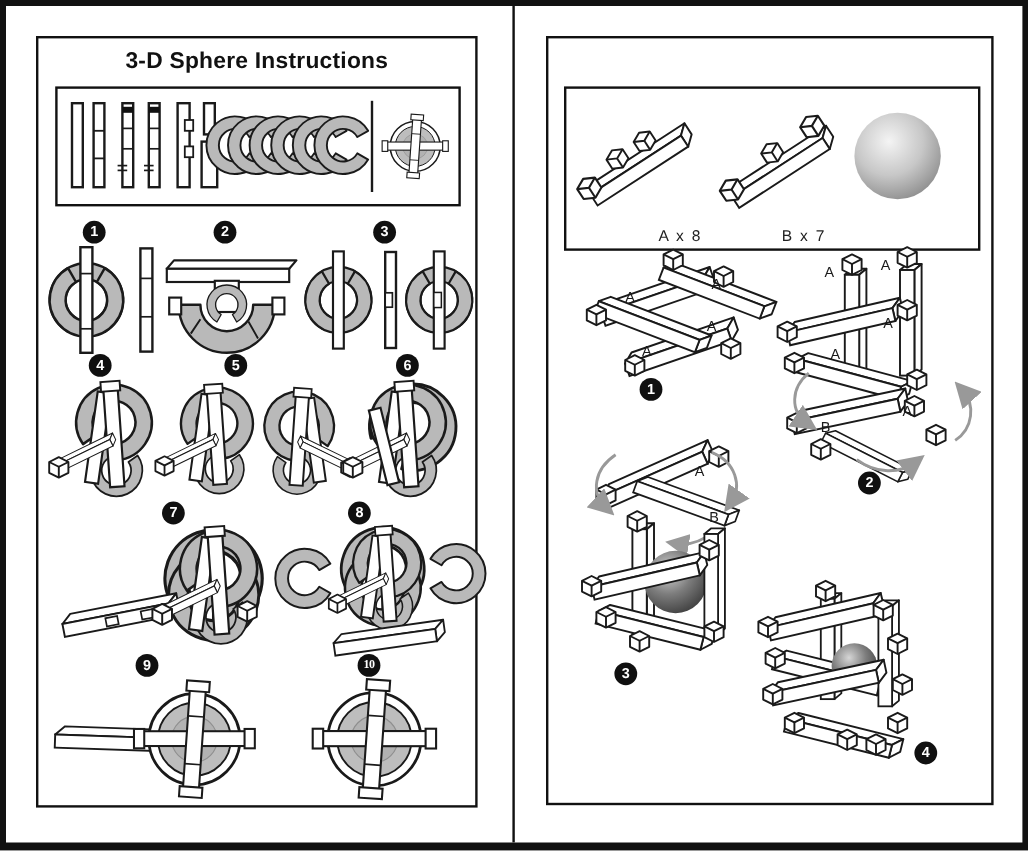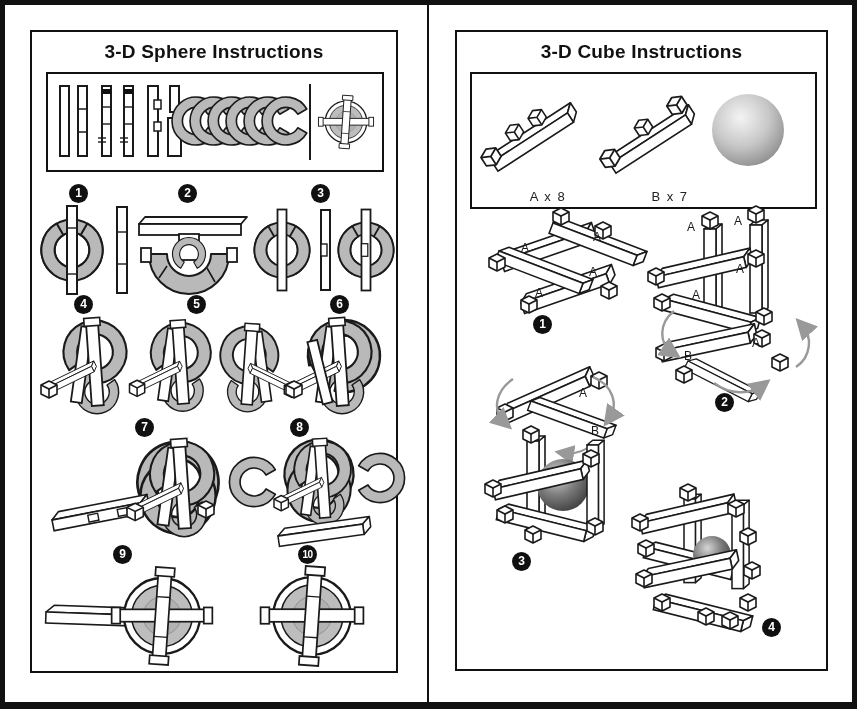--- a/index.html
+++ b/index.html
@@ -9,21 +9,21 @@
                border:5px solid #111;border-bottom-width:7px;background:#fff;}
   #center-divider{position:absolute;left:427px;top:5px;width:2px;height:697px;background:#111;}
   .panel{position:absolute;border:2px solid #111;background:#fff;}
   #sphere-panel{left:30px;top:30px;width:364px;height:639px;}
   #cube-panel{left:455px;top:30px;width:369px;height:637px;}
   .panel-title{position:absolute;top:9px;left:0;right:0;text-align:center;
                font-weight:bold;font-size:19px;color:#111;letter-spacing:.2px;}
   .parts-box{position:absolute;border:2px solid #111;background:#fff;}
   .badge{position:absolute;width:19px;height:19px;border-radius:50%;background:#101010;
          color:#fff;font-weight:bold;font-size:12px;line-height:19px;text-align:center;}
-  .badge.wide{font-size:10px;letter-spacing:-.5px;}
+  .badge.wide{font-size:10px;letter-spacing:-.5px;font-family:Liberation Serif, serif;}
   .part-label{position:absolute;font-size:13px;color:#222;letter-spacing:1.5px;
               transform:translateX(-50%);white-space:nowrap;}
   svg{overflow:visible;}
   svg text{font-family:"Liberation Sans","DejaVu Sans",sans-serif;font-size:12px;fill:#1a1a1a;}
   .fig{position:absolute;}
 </style>
 </head>
 <body>
 
 <svg width="0" height="0" style="position:absolute" aria-hidden="true">
@@ -247,40 +247,39 @@
       <use href="#bar3d" transform="translate(-80,-2) rotate(2)"></use>
       <use href="#ringAssembly" transform="translate(36,2) scale(0.95)"></use>
     </svg>
 
     <svg class="fig" style="left:206px;top:528px;" width="148" height="108" viewBox="-74 -54 148 108">
       <use href="#ringAssembly" transform="translate(0,2) scale(0.97)"></use>
     </svg>
   </div>
 
   <div class="panel" id="cube-panel">
-    <div class="panel-title">3-D Cube Instructions</div>
 
     <div class="parts-box" style="left:13px;top:40px;width:343px;height:133px;">
       <svg width="343" height="133" viewBox="0 0 343 133">
         <g transform="translate(20,88) rotate(-33)">
           <use href="#bar3d"></use>
           <use href="#cubelet" transform="translate(2,-2) scale(1.1)"></use>
           <use href="#cubelet" transform="translate(35,-10)"></use>
           <use href="#cubelet" transform="translate(62,-10)"></use>
         </g>
         <g transform="translate(138,90) rotate(-33)">
           <use href="#bar3d"></use>
           <use href="#cubelet" transform="translate(3,-2) scale(1.1)"></use>
           <use href="#cubelet" transform="translate(48,-10)"></use>
           <use href="#cubelet" transform="translate(88,-10) scale(1.1)"></use>
         </g>
         <circle cx="276" cy="56" r="36" fill="url(#ballLight)"></circle>
       </svg>
     </div>
-    <div class="part-label" style="left:91px;top:157px;">A x 8</div>
+    <div class="part-label" style="left:110px;top:157px;">A x 8</div>
     <div class="part-label" style="left:213px;top:157px;">B x 7</div>
 
     <div class="badge" style="left:76px;top:283px;">1</div>
     <div class="badge" style="left:258px;top:361px;">2</div>
     <div class="badge" style="left:55px;top:520px;">3</div>
     <div class="badge" style="left:305px;top:586px;">4</div>
 
     <svg class="fig" style="left:22px;top:182px;" width="165" height="102" viewBox="-82 -51 165 102">
       <use href="#bar3d" transform="translate(-60,-4) rotate(-19)"></use>
       <use href="#bar3d" transform="translate(-40,38) rotate(-19)"></use>

